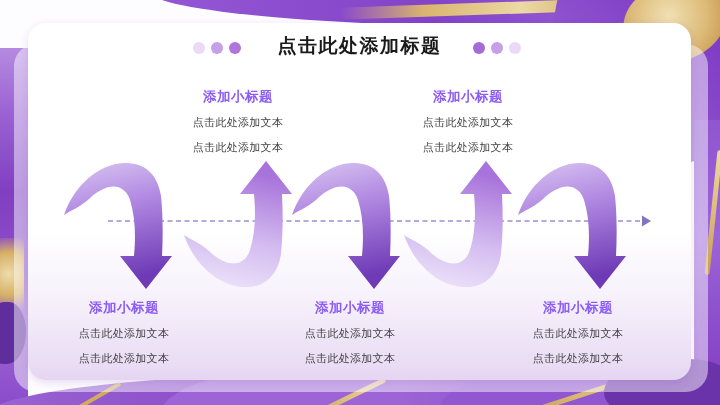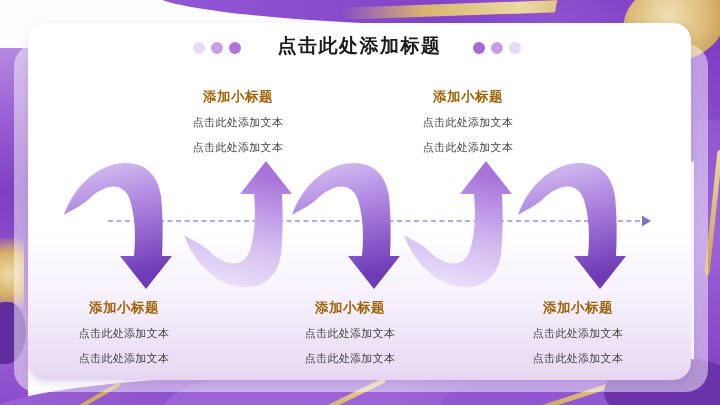--- a/index.html
+++ b/index.html
@@ -48,21 +48,21 @@
   
   .content{position:absolute;z-index:4;left:0;top:0;width:720px;height:405px;}
   .slide-title{position:absolute;left:28px;top:33px;width:663px;text-align:center;
     font-size:19px;font-weight:700;color:#1a1a1a;letter-spacing:1.5px;}
   .dots{position:absolute;top:42px;display:flex;gap:6px;}
   .dots-left{left:193px;}
   .dots-right{left:473px;}
   .dot{width:12px;height:12px;border-radius:50%;background:#c79fe8;}
 
   .block{position:absolute;width:160px;text-align:center;}
-  .block h3{font-size:13.5px;font-weight:700;color:#a16207;margin:0 0 7px;letter-spacing:.5px;}
+  .block h3{font-size:13.5px;font-weight:700;color:#8b5cf6;margin:0 0 7px;letter-spacing:.5px;}
   .block p{font-size:11px;color:#3f3f3f;margin:8px;line-height:1.5;letter-spacing:.3px;}
   .tb1{left:158px;top:88px;}
   .tb2{left:388px;top:88px;}
   .bb1{left:44px;top:299px;}
   .bb2{left:270px;top:299px;}
   .bb3{left:498px;top:299px;}
 
   .arrows-svg{position:absolute;left:56px;top:158px;}
 </style>
 </head>

